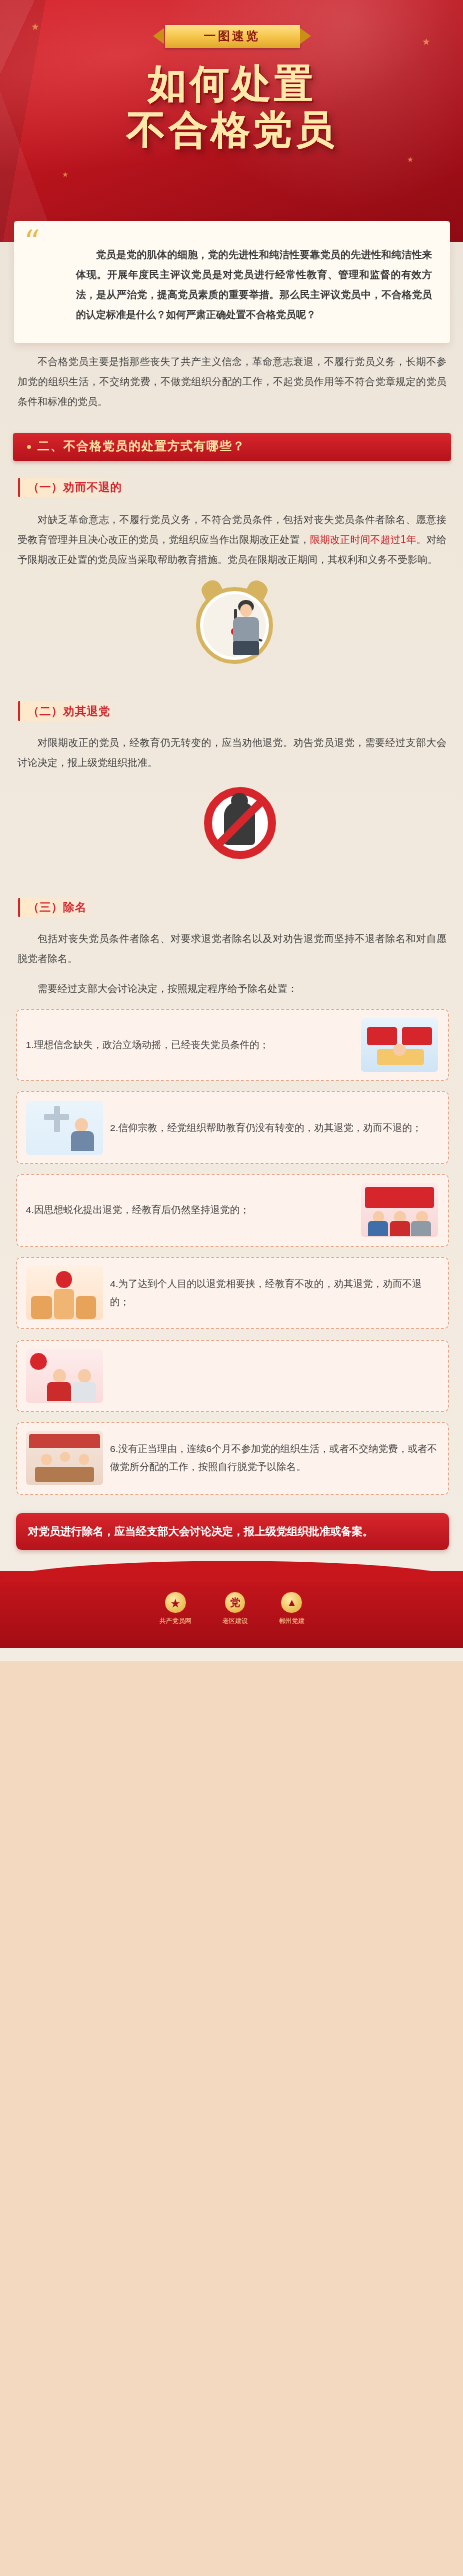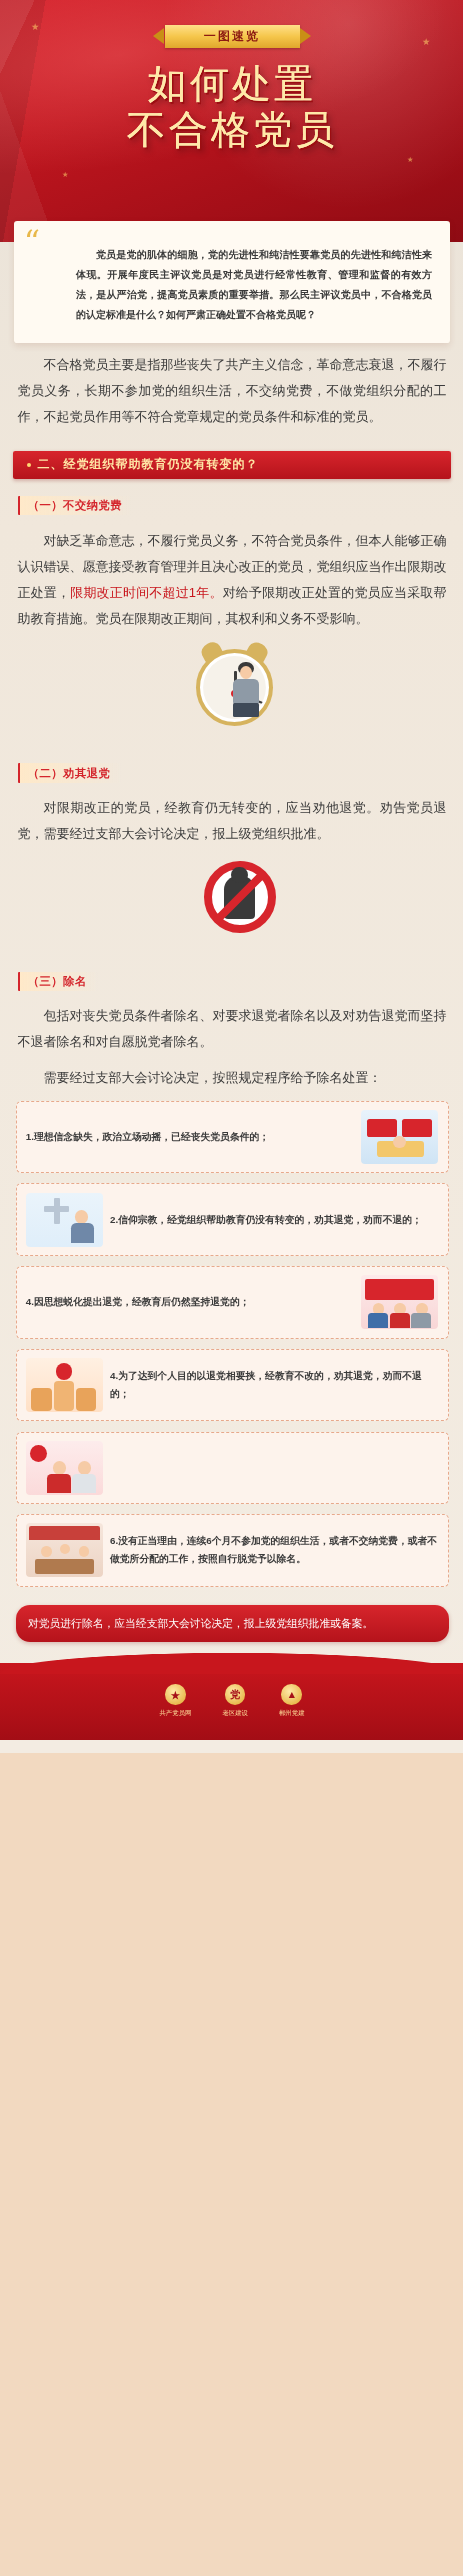--- a/index.html
+++ b/index.html
@@ -52,21 +52,21 @@
     border-style: solid; width:0; height:0;
   }
   .ribbon:before { left:-11.3px; border-width: 8.2px 11.3px 8.2px 0; border-color: transparent #c98f16 transparent transparent; }
   .ribbon:after  { right:-11.3px; border-width: 8.2px 0 8.2px 11.3px; border-color: transparent transparent transparent #c98f16; }
 
   .title-main {
     margin-top: 13.4px;
     text-align: center;
     color: #ffe9a8;
     font-size: 39px;
-    font-weight: normal;
+    font-weight: bold;
     letter-spacing: 3.1px;
     line-height: 1.18;
     text-shadow:
       0 0 0.5px #fff7cf,
       1.5px 2.1px 0 #9c0d11,
       3.1px 4.1px 6.2px rgba(0,0,0,.35);
     position: relative;
     background: linear-gradient(180deg,#fff6d2 0%,#ffe08f 45%,#f6c košu 100%);
     -webkit-background-clip: text;
   }
@@ -130,21 +130,21 @@
     z-index:-1;
   }
   .sec-head .dot {
     width: 4.6px; height: 4.6px; background:#ffd873; border-radius:50%;
     margin-right: 6.2px;
   }
 
   
   .block {
     margin: 9.3px 17.5px 0;
-    font-size: 13px;
+    font-size: 10px;
     line-height: 2.0;
     color: #3b3b3b;
     text-align: justify;
     text-indent: 2em;
   }
   .em-red { color:#c8161d; font-weight:normal; }
 
   
   .sub-head {
     margin: 17.5px 0 3.1px 17.5px;
@@ -199,21 +199,21 @@
     align-items: center;
     padding: 8.2px 9.3px;
     gap: 7.2px;
   }
   .card.rev { flex-direction: row-reverse; }
   .card-text {
     flex: 1;
     font-size: 9.8px;
     line-height: 1.85;
     color: #3b3b3b;
-    font-weight: bold;
+    font-weight: normal;
   }
   .card-art {
     width: 77px; height: 54px;
     border-radius: 4.1px;
     position: relative;
     overflow: hidden;
     flex: none;
     background: #fbe7da;
   }
   .art-a { background: linear-gradient(180deg,#e9f3fb 0%,#cfe4f5 100%); }
@@ -226,24 +226,24 @@
   .blob { position:absolute; border-radius:50%; }
   .rect { position:absolute; }
   .skin { background:#f6cba6; }
   .hair { background:#3a3a3a; }
   .shirt-gray { background:#8e9aa6; }
 
   
   .notice {
     margin: 18.5px 15.5px 0;
     background: linear-gradient(180deg,#d7252c 0%,#b5131b 100%);
-    border-radius: 14px;
+    border-radius: 6px;
     color: #fff;
     font-size: 10.8px;
-    font-weight: normal;
+    font-weight: bold;
     line-height: 1.7;
     padding: 9.3px 12.4px;
     text-align: justify;
     box-shadow: 0 1.5px 4.1px rgba(130,20,20,.25);
   }
 
   .footer {
     margin-top: 20.6px;
     height: 77px;
     background: linear-gradient(180deg,#c8161d 0%,#a30d15 100%);
@@ -292,27 +292,27 @@
     <div class="quote-mark">“</div>
     <div class="intro-text">党员是党的肌体的细胞，党的先进性和纯洁性要靠党员的先进性和纯洁性来体现。开展年度民主评议党员是对党员进行经常性教育、管理和监督的有效方法，是从严治党，提高党员素质的重要举措。那么民主评议党员中，不合格党员的认定标准是什么？如何严肃正确处置不合格党员呢？</div>
   </div>
 
   
   <div class="block">不合格党员主要是指那些丧失了共产主义信念，革命意志衰退，不履行党员义务，长期不参加党的组织生活，不交纳党费，不做党组织分配的工作，不起党员作用等不符合党章规定的党员条件和标准的党员。</div>
 
   
   <div class="sec-head">
     <span class="dot"></span>
-    <span>二、经党组织帮助教育仍没有转变的？</span>
-  </div>
-
-  
-  <div class="sub-head">（一）不交纳党费</div>
+    <span>二、不合格党员的处置方式有哪些？</span>
+  </div>
+
+  
+  <div class="sub-head">（一）劝而不退的</div>
   <div class="block">
-    <span>对缺乏革命意志，不履行党员义务，不符合党员条件，但本人能够正确认识错误、愿意接受教育管理并且决心改正的党员，党组织应当作出限期改正处置，</span><span class="em-red">限期改正时间不超过1年。</span><span>对给予限期改正处置的党员应当采取帮助教育措施。党员在限期改正期间，其权利和义务不受影响。</span>
+    <span>对缺乏革命意志，不履行党员义务，不符合党员条件，包括对丧失党员条件者除名、愿意接受教育管理并且决心改正的党员，党组织应当作出限期改正处置，</span><span class="em-red">限期改正时间不超过1年。</span><span>对给予限期改正处置的党员应当采取帮助教育措施。党员在限期改正期间，其权利和义务不受影响。</span>
   </div>
 
   
   <div class="clock-scene">
     <div class="clock-bell" style="left:54px; transform:rotate(-28deg);"></div>
     <div class="clock-bell" style="left:101px; transform:rotate(28deg);"></div>
     <div class="clock-body"></div>
     <div class="clock-hand" style="left:87px; top:36px; width:2.6px; height:21.6px;"></div>
     <div class="clock-hand" style="left:87px; top:29px; width:2.1px; height:29px; transform:rotate(110deg);"></div>
     <div class="rect" style="position:absolute; left:84px; top:55px; width:7.2px; height:7.2px; background:#d7252c; border-radius:50%;"></div>

